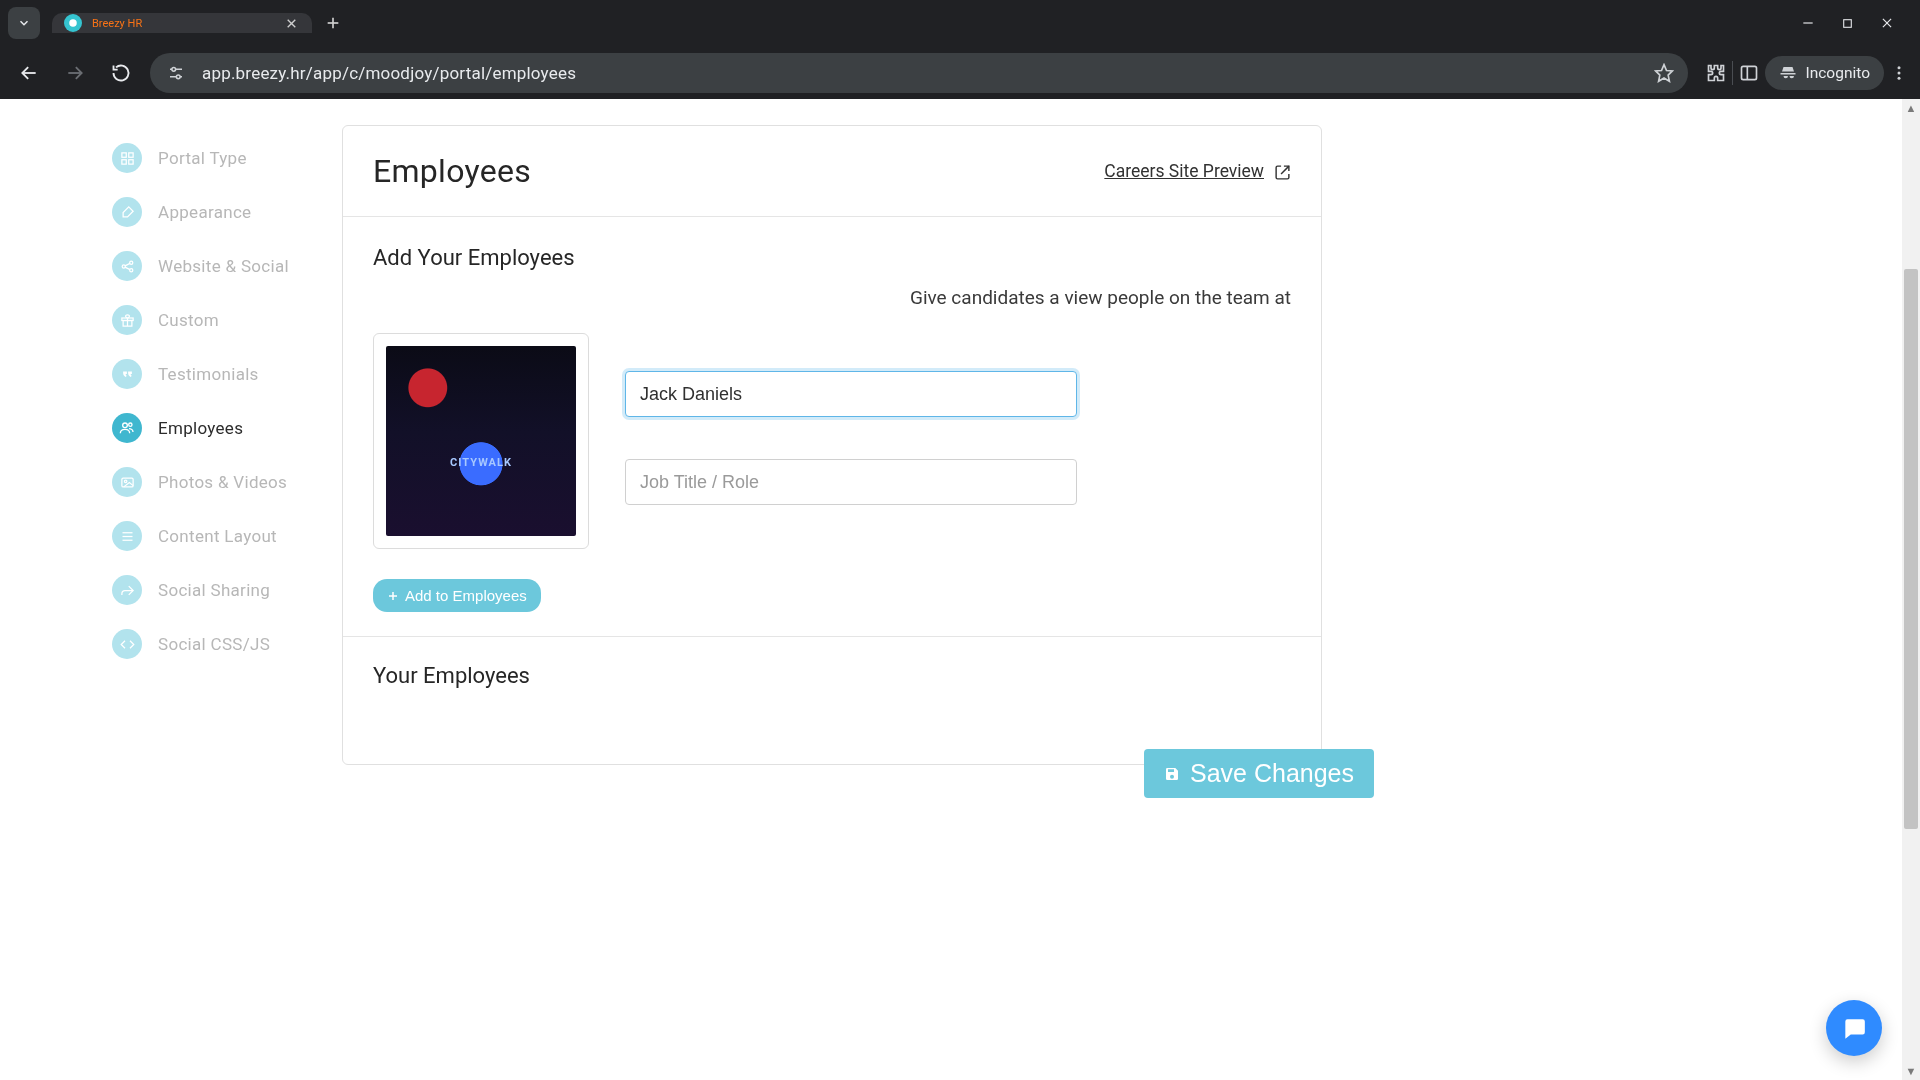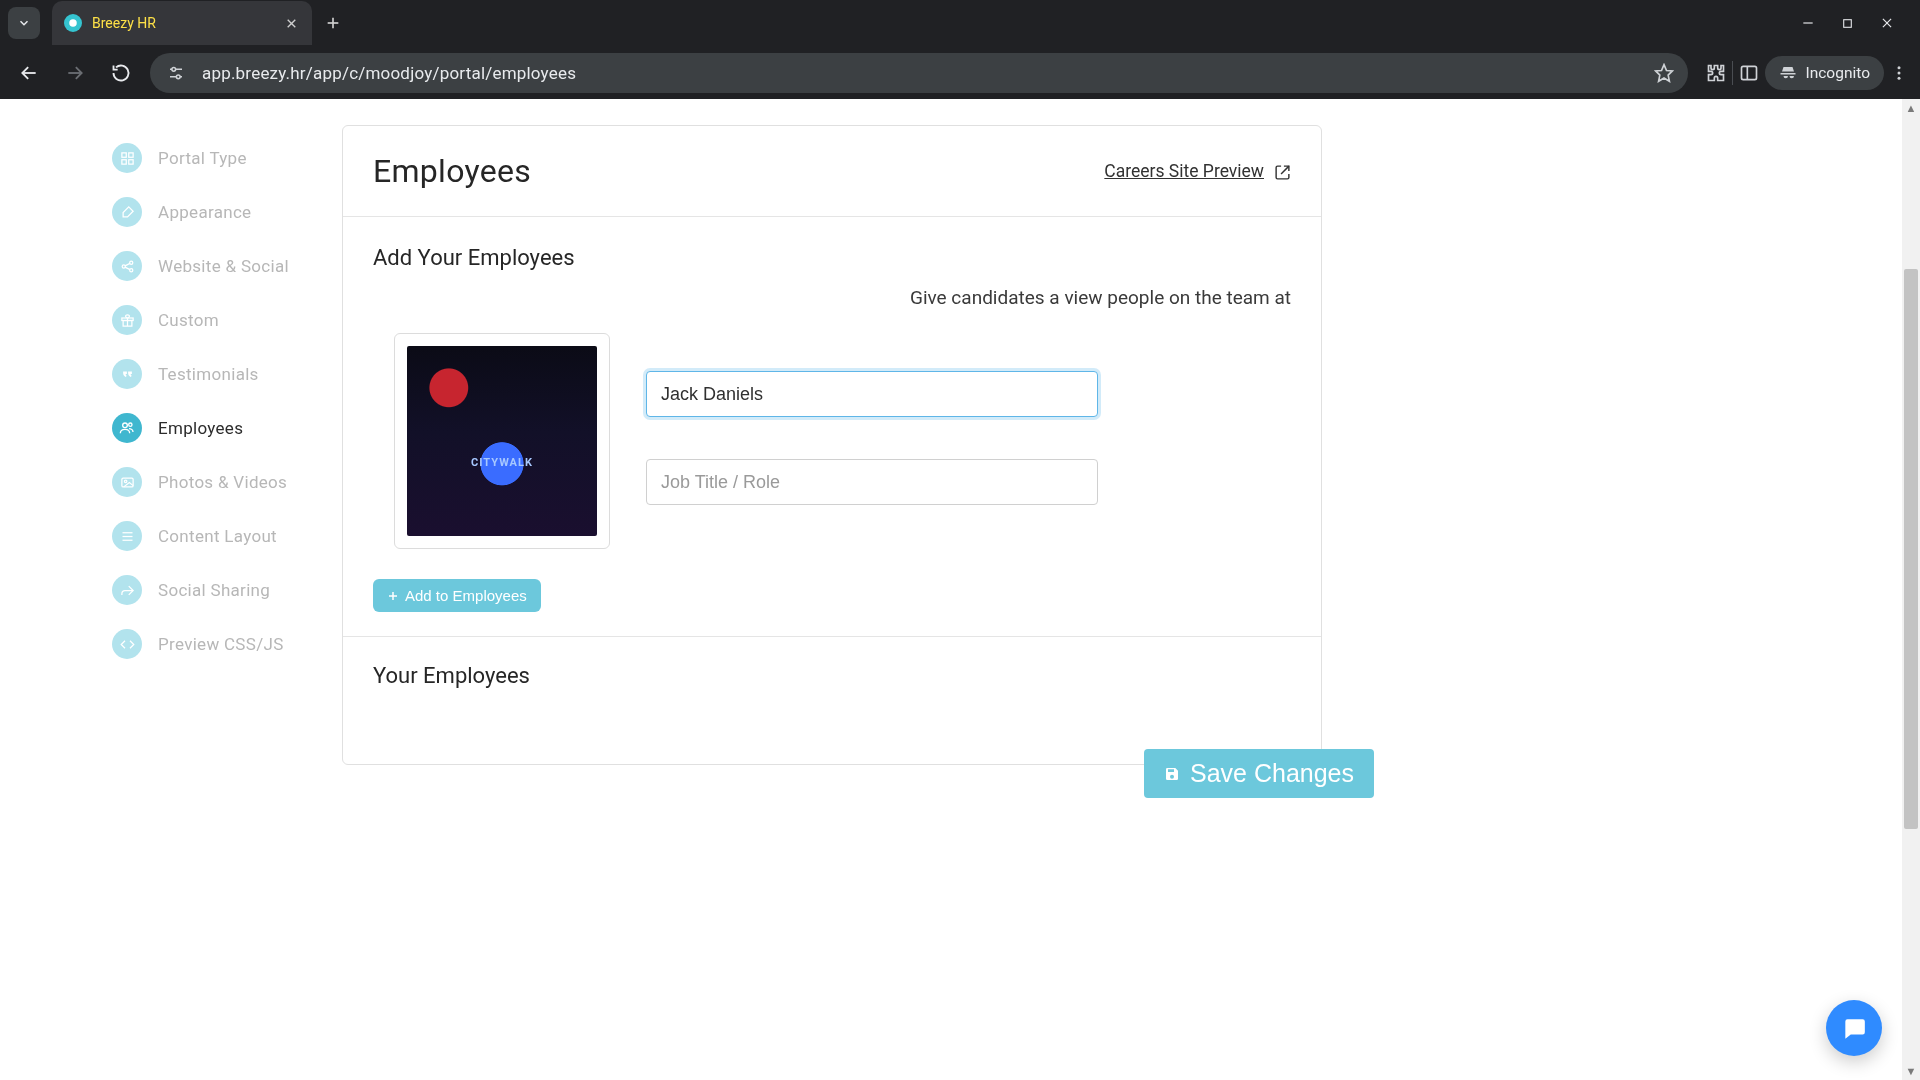--- a/index.html
+++ b/index.html
@@ -29,30 +29,30 @@
     gap: 6px;
   }
   .tab-dropdown {
     width: 32px; height: 32px;
     border-radius: 8px;
     background: #3c4043;
     display: flex; align-items: center; justify-content: center;
     margin-right: 6px;
   }
   .tab {
-    height: 44px;
+    height: 20px;
     background: #35363a;
     border-radius: 10px 10px 0 0;
     display: flex;
     align-items: center;
     padding: 0 12px;
     gap: 10px;
     min-width: 260px;
-    color: #fde047;
-    font-size: 14px;
+    color: #f97316;
+    font-size: 11px;
   }
   .tab .favicon {
     width: 18px; height: 18px;
     border-radius: 50%;
     background: #35c4d0;
     display: flex; align-items: center; justify-content: center;
   }
   .tab .close {
     margin-left: auto;
     width: 18px; height: 18px;
@@ -216,21 +216,21 @@
     font-size: 22px; color:#262626; font-weight:400;
     margin-bottom: 16px;
   }
   .section-sub {
     font-size: 19px; color:#3a3a3a;
     margin-bottom: 24px;
     text-align: right;
   }
 
   .form-row {
-    display:flex; gap:36px; align-items:flex-start;margin-left:21px;
+    display:flex; gap:36px; align-items:flex-start;
   }
   .photo-box {
     width:216px; height:216px;
     border:1px solid #dcdcdc;
     border-radius:6px;
     padding:12px;
     background:#fff;
   }
   .photo-inner {
     width:100%; height:100%;
@@ -272,21 +272,21 @@
     box-shadow: 0 0 0 3px rgba(95,182,232,.28);
   }
 
   .add-btn {
     margin-top: 30px;
     display:inline-flex; align-items:center; gap:6px;
     background:#6cc8dc;
     color:#fff;
     font-size:15px;
     padding: 8px 14px;
-    border:none; border-radius:6px;
+    border:none; border-radius:14px;
     cursor:pointer;
   }
 
   .section2 {
     border-top:1px solid #e5e5e5;
     padding: 26px 30px 60px 30px;
   }
 
   .save-btn {
     position:absolute;
@@ -529,21 +529,21 @@
           </span>
           <span class="side-label">Social Sharing</span>
         </div>
         <div class="side-item">
           <span class="side-icon">
             <svg width="15" height="15" viewBox="0 0 24 24" fill="none" stroke="#fff" stroke-width="2">
               <polyline points="8 6 2 12 8 18"></polyline>
               <polyline points="16 6 22 12 16 18"></polyline>
             </svg>
           </span>
-          <span class="side-label">Preview CSS/JS</span>
+          <span class="side-label">Social CSS/JS</span>
         </div>
       </nav>
 
     <div class="card">
       <div class="card-header">
         <h1 class="card-title">Employees</h1>
         <a class="preview-link">
           <span>Careers Site Preview</span>
           <svg width="17" height="17" viewBox="0 0 24 24" fill="none" stroke="#323232" stroke-width="2">
               <path d="M14 3h7v7"></path>

